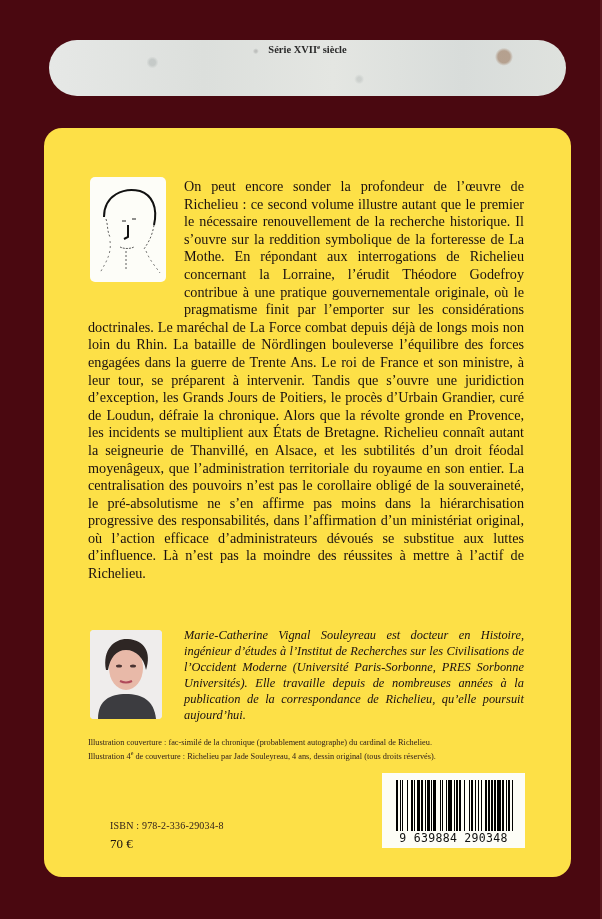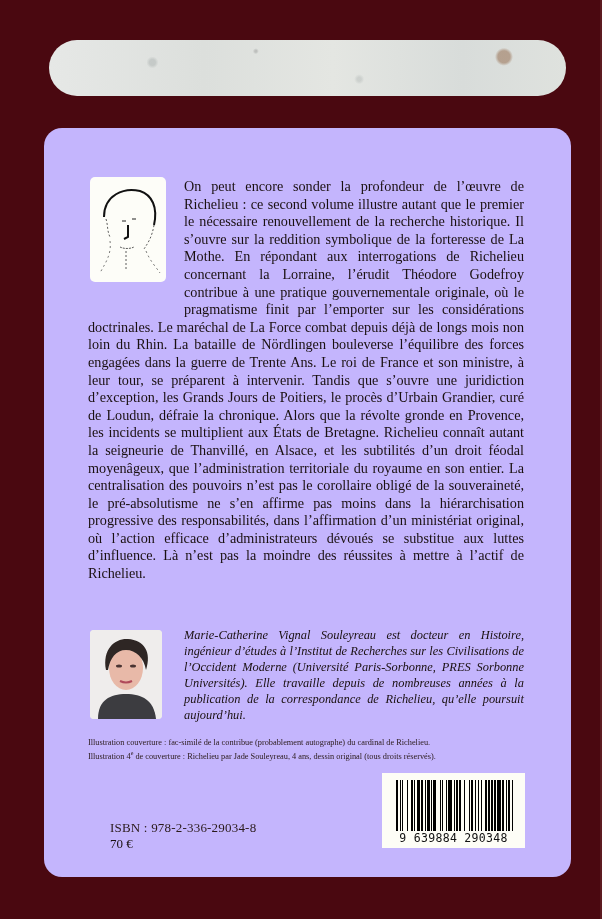--- a/index.html
+++ b/index.html
@@ -34,21 +34,21 @@
     }
     .series-subtitle {
       font-size: 10.5px;
       font-weight: bold;
       color: #2a2a2a;
       line-height: 14px;
     }
     .series-subtitle sup { font-size: 7px; vertical-align: 4px; }
     .panel {
       position: absolute; left: 44px; top: 128px; width: 527px; height: 749px;
-      background: #c4b5fd;
+      background: #fde047;
       border-radius: 18px;
     }
     .signature-image {
       position: absolute; left: 46px; top: 49px; width: 76px; height: 105px;
       background: #fdfdf8; border-radius: 5px;
     }
     .portrait-image {
       position: absolute; left: 46px; top: 502px; width: 72px; height: 89px;
       background: #eeeceb; border-radius: 4px; overflow: hidden;
     }
@@ -65,21 +65,21 @@
       font-size: 12.4px; line-height: 16.1px; color: #1a1010;
       font-style: italic; text-align: justify; margin: 0;
     }
     .credits {
       position: absolute; left: 44px; top: 609px; width: 436px;
       font-size: 8.3px; line-height: 11px; color: #2a1a1a;
     }
     .credits sup { font-size: 6px; }
     .isbn {
       position: absolute; left: 66px; top: 692px;
-      font-size: 13px; color: #2a1a1a; letter-spacing: 0.2px; text-align: center;
+      font-size: 10px; color: #2a1a1a; letter-spacing: 0.2px; text-align: center;
     }
     .price {
       position: absolute; left: 66px; top: 708px;
       font-size: 13px; color: #1a1010;
     }
     .barcode {
       position: absolute; left: 338px; top: 645px; width: 143px; height: 75px;
       background: #fdfdf6;
     }
     .barcode-bars {
@@ -93,20 +93,21 @@
       font-size: 11.5px; color: #111; text-align: center; letter-spacing: 0.3px;
       background: #fdfdf6;
     }
   </style>
 </head>
 <body>
 
 <div class="right-edge"></div>
 
 <div class="series-band">
+  <div class="series-subtitle"><span>Série XVII</span><sup>e</sup><span> siècle</span></div>
 </div>
 
 <div class="panel">
 
   <div class="signature-image">
     <svg width="76" height="105" viewBox="0 0 76 105">
       <path d="M14 40 C14 18, 34 10, 50 14 C62 18, 68 30, 64 48" stroke="#111" stroke-width="2" fill="none"></path>
       <path d="M16 42 C18 48, 17 54, 20 60" stroke="#333" stroke-width="0.8" fill="none" stroke-dasharray="2 2"></path>
       <path d="M64 48 C62 60, 58 66, 54 72" stroke="#333" stroke-width="0.8" fill="none" stroke-dasharray="2 2"></path>
       <path d="M32 44 L36 44 M42 42 L46 42" stroke="#222" stroke-width="1.2"></path>
@@ -127,21 +128,21 @@
       <path d="M16 40 C12 18, 26 8, 38 9 C54 10, 62 22, 56 40 C54 28, 46 20, 36 20 C26 20, 20 28, 18 40 Z" fill="#2e2624"></path>
       <ellipse cx="29" cy="36" rx="3" ry="1.5" fill="#4a3432"></ellipse>
       <ellipse cx="43" cy="36" rx="3" ry="1.5" fill="#4a3432"></ellipse>
       <path d="M30 51 Q36 54 42 51" stroke="#b04a5a" stroke-width="2" fill="none"></path>
     </svg>
   </div>
 
   <p class="bio">Marie-Catherine Vignal Souleyreau est docteur en Histoire, ingénieur d’études à l’Institut de Recherches sur les Civilisations de l’Occident Moderne (Université Paris-Sorbonne, PRES Sorbonne Universités). Elle travaille depuis de nombreuses années à la publication de la correspondance de Richelieu, qu’elle poursuit aujourd’hui.</p>
 
   <div class="credits">
-    <div>Illustration couverture : fac-similé de la contribue (probablement autographe) du cardinal de Richelieu.</div>
+    <div>Illustration couverture : fac-similé de la chronique (probablement autographe) du cardinal de Richelieu.</div>
     <div><span>Illustration 4</span><sup>e</sup><span> de couverture : Richelieu par Jade Souleyreau, 4 ans, dessin original (tous droits réservés).</span></div>
   </div>
 
   <div class="isbn">ISBN : 978-2-336-29034-8</div>
   <div class="price">70 €</div>
 
   <div class="barcode">
     <div class="barcode-bars" id="barcode-bars">
         <span style="width: 2.06186%; background: rgb(0, 0, 0);"></span>
         <span style="width: 1.03093%; background: transparent;"></span>

